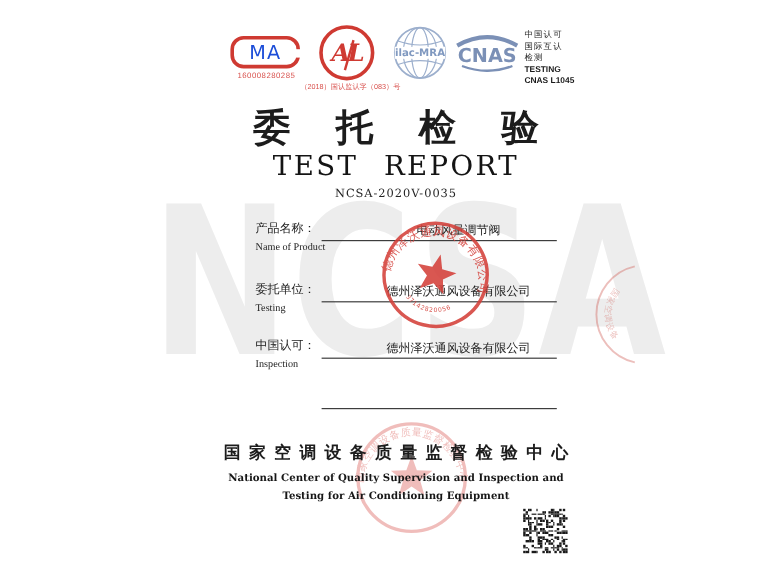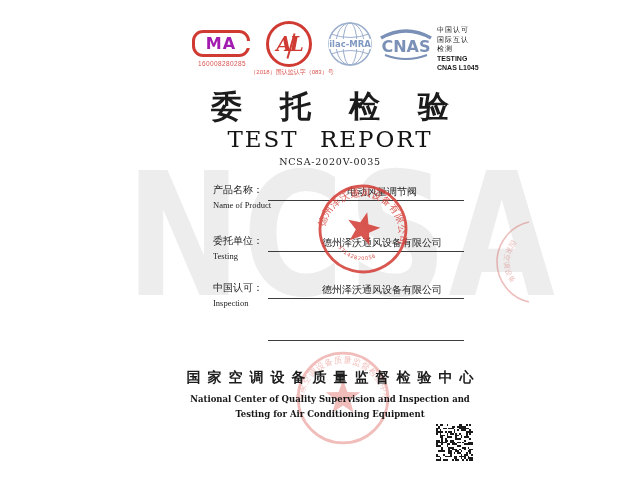--- a/index.html
+++ b/index.html
@@ -8,21 +8,21 @@
   
   .watermark{position:absolute;left:126px;top:150px;font-size:172px;line-height:1;
              font-weight:bold;color:#ededed;letter-spacing:2px;
              transform:scaleX(0.8);transform-origin:left top;z-index:0;
              font-family:"DejaVu Sans", sans-serif;user-select:none;}
   
   .logo-row{position:absolute;left:0;top:0;width:640px;height:95px;z-index:1;}
   .cma{position:absolute;left:192px;top:30px;width:58px;height:27px;
        border:3px solid #cf3a32;border-radius:11px;box-sizing:border-box;
        display:flex;align-items:center;justify-content:center;}
-  .cma .ma{font-weight:bold;color:#a21caf;font-size:16px;letter-spacing:1px;
+  .cma .ma{font-weight:normal;color:#1d4ed8;font-size:16px;letter-spacing:1px;
            font-family:"DejaVu Sans", sans-serif;}
   .cma .notch{position:absolute;right:-4px;top:8px;width:6px;height:7px;background:#fff;}
   .cma-number{position:absolute;left:186px;top:60px;width:72px;text-align:center;
               color:#d9534f;font-size:6.5px;letter-spacing:.4px;}
   .cal{position:absolute;left:266px;top:21px;width:46px;height:46px;border:3px solid #cf3a32;
        border-radius:50%;box-sizing:border-box;display:flex;align-items:center;justify-content:center;}
   .cal .al{font-weight:bold;font-style:italic;color:#cf3a32;font-size:20px;
            font-family:"DejaVu Serif", serif;letter-spacing:-2px;}
   .cal .slash{position:absolute;left:21px;top:9px;width:2px;height:26px;background:#cf3a32;
               transform:rotate(16deg);}

